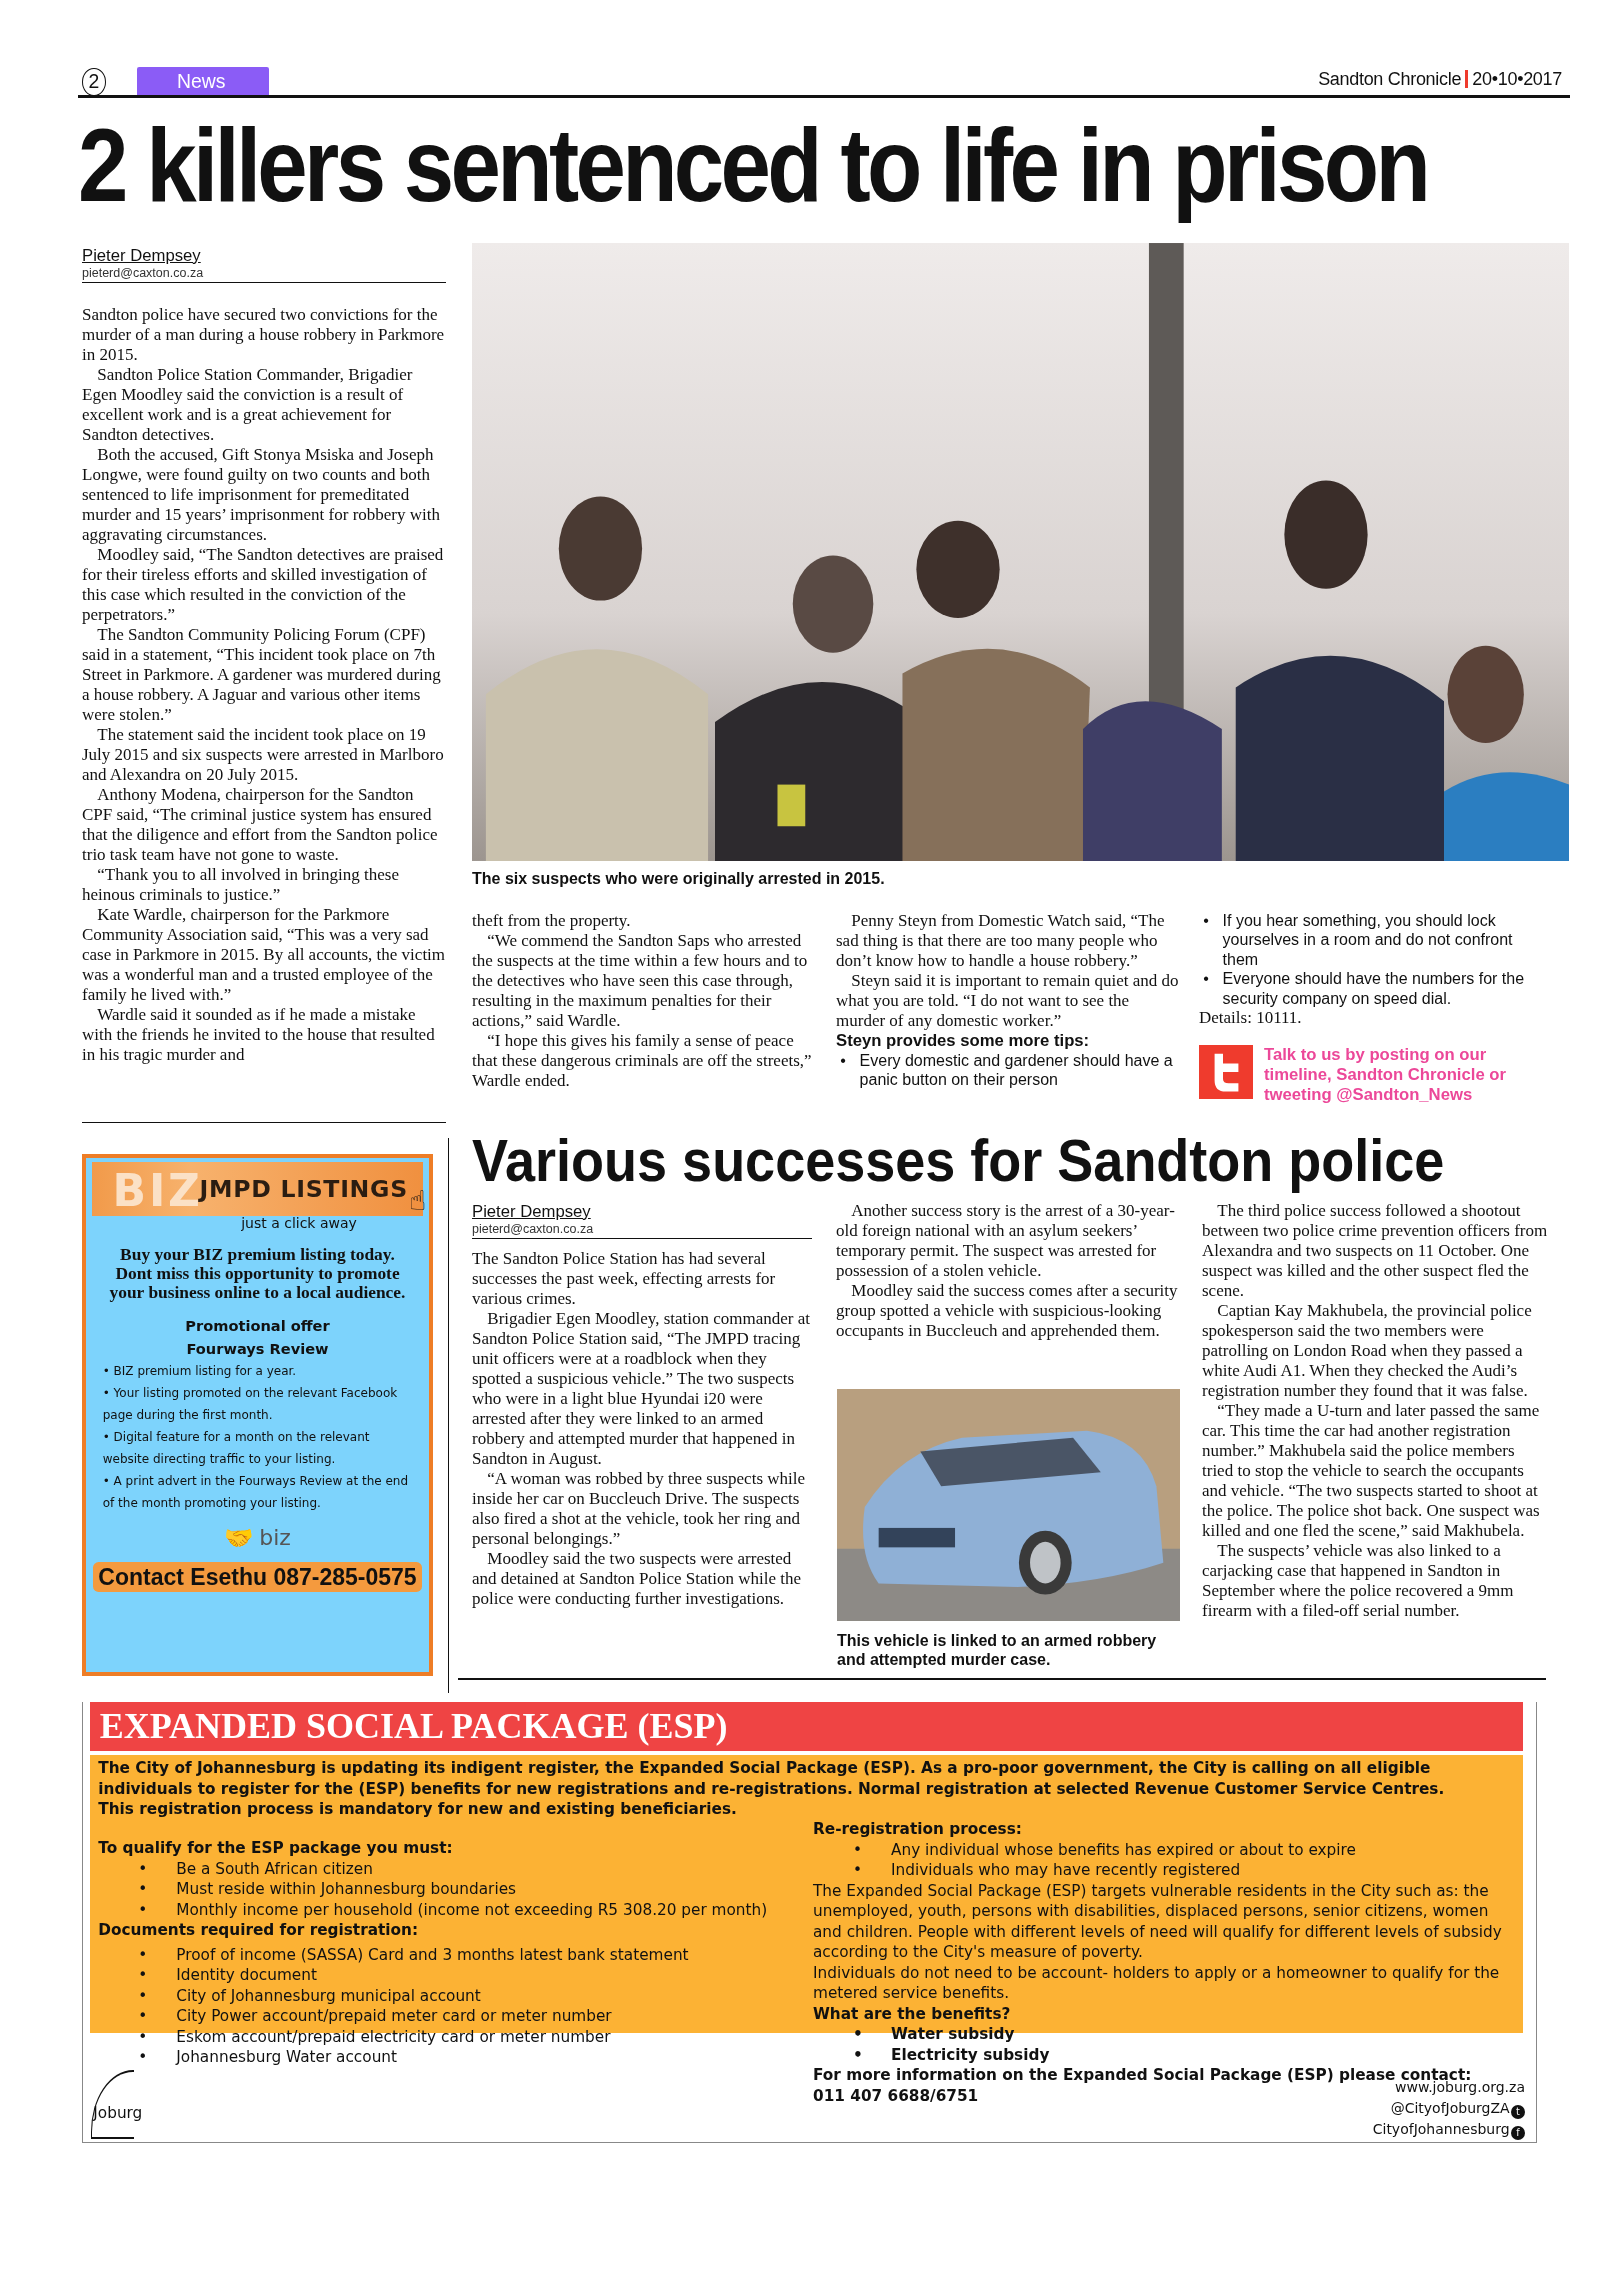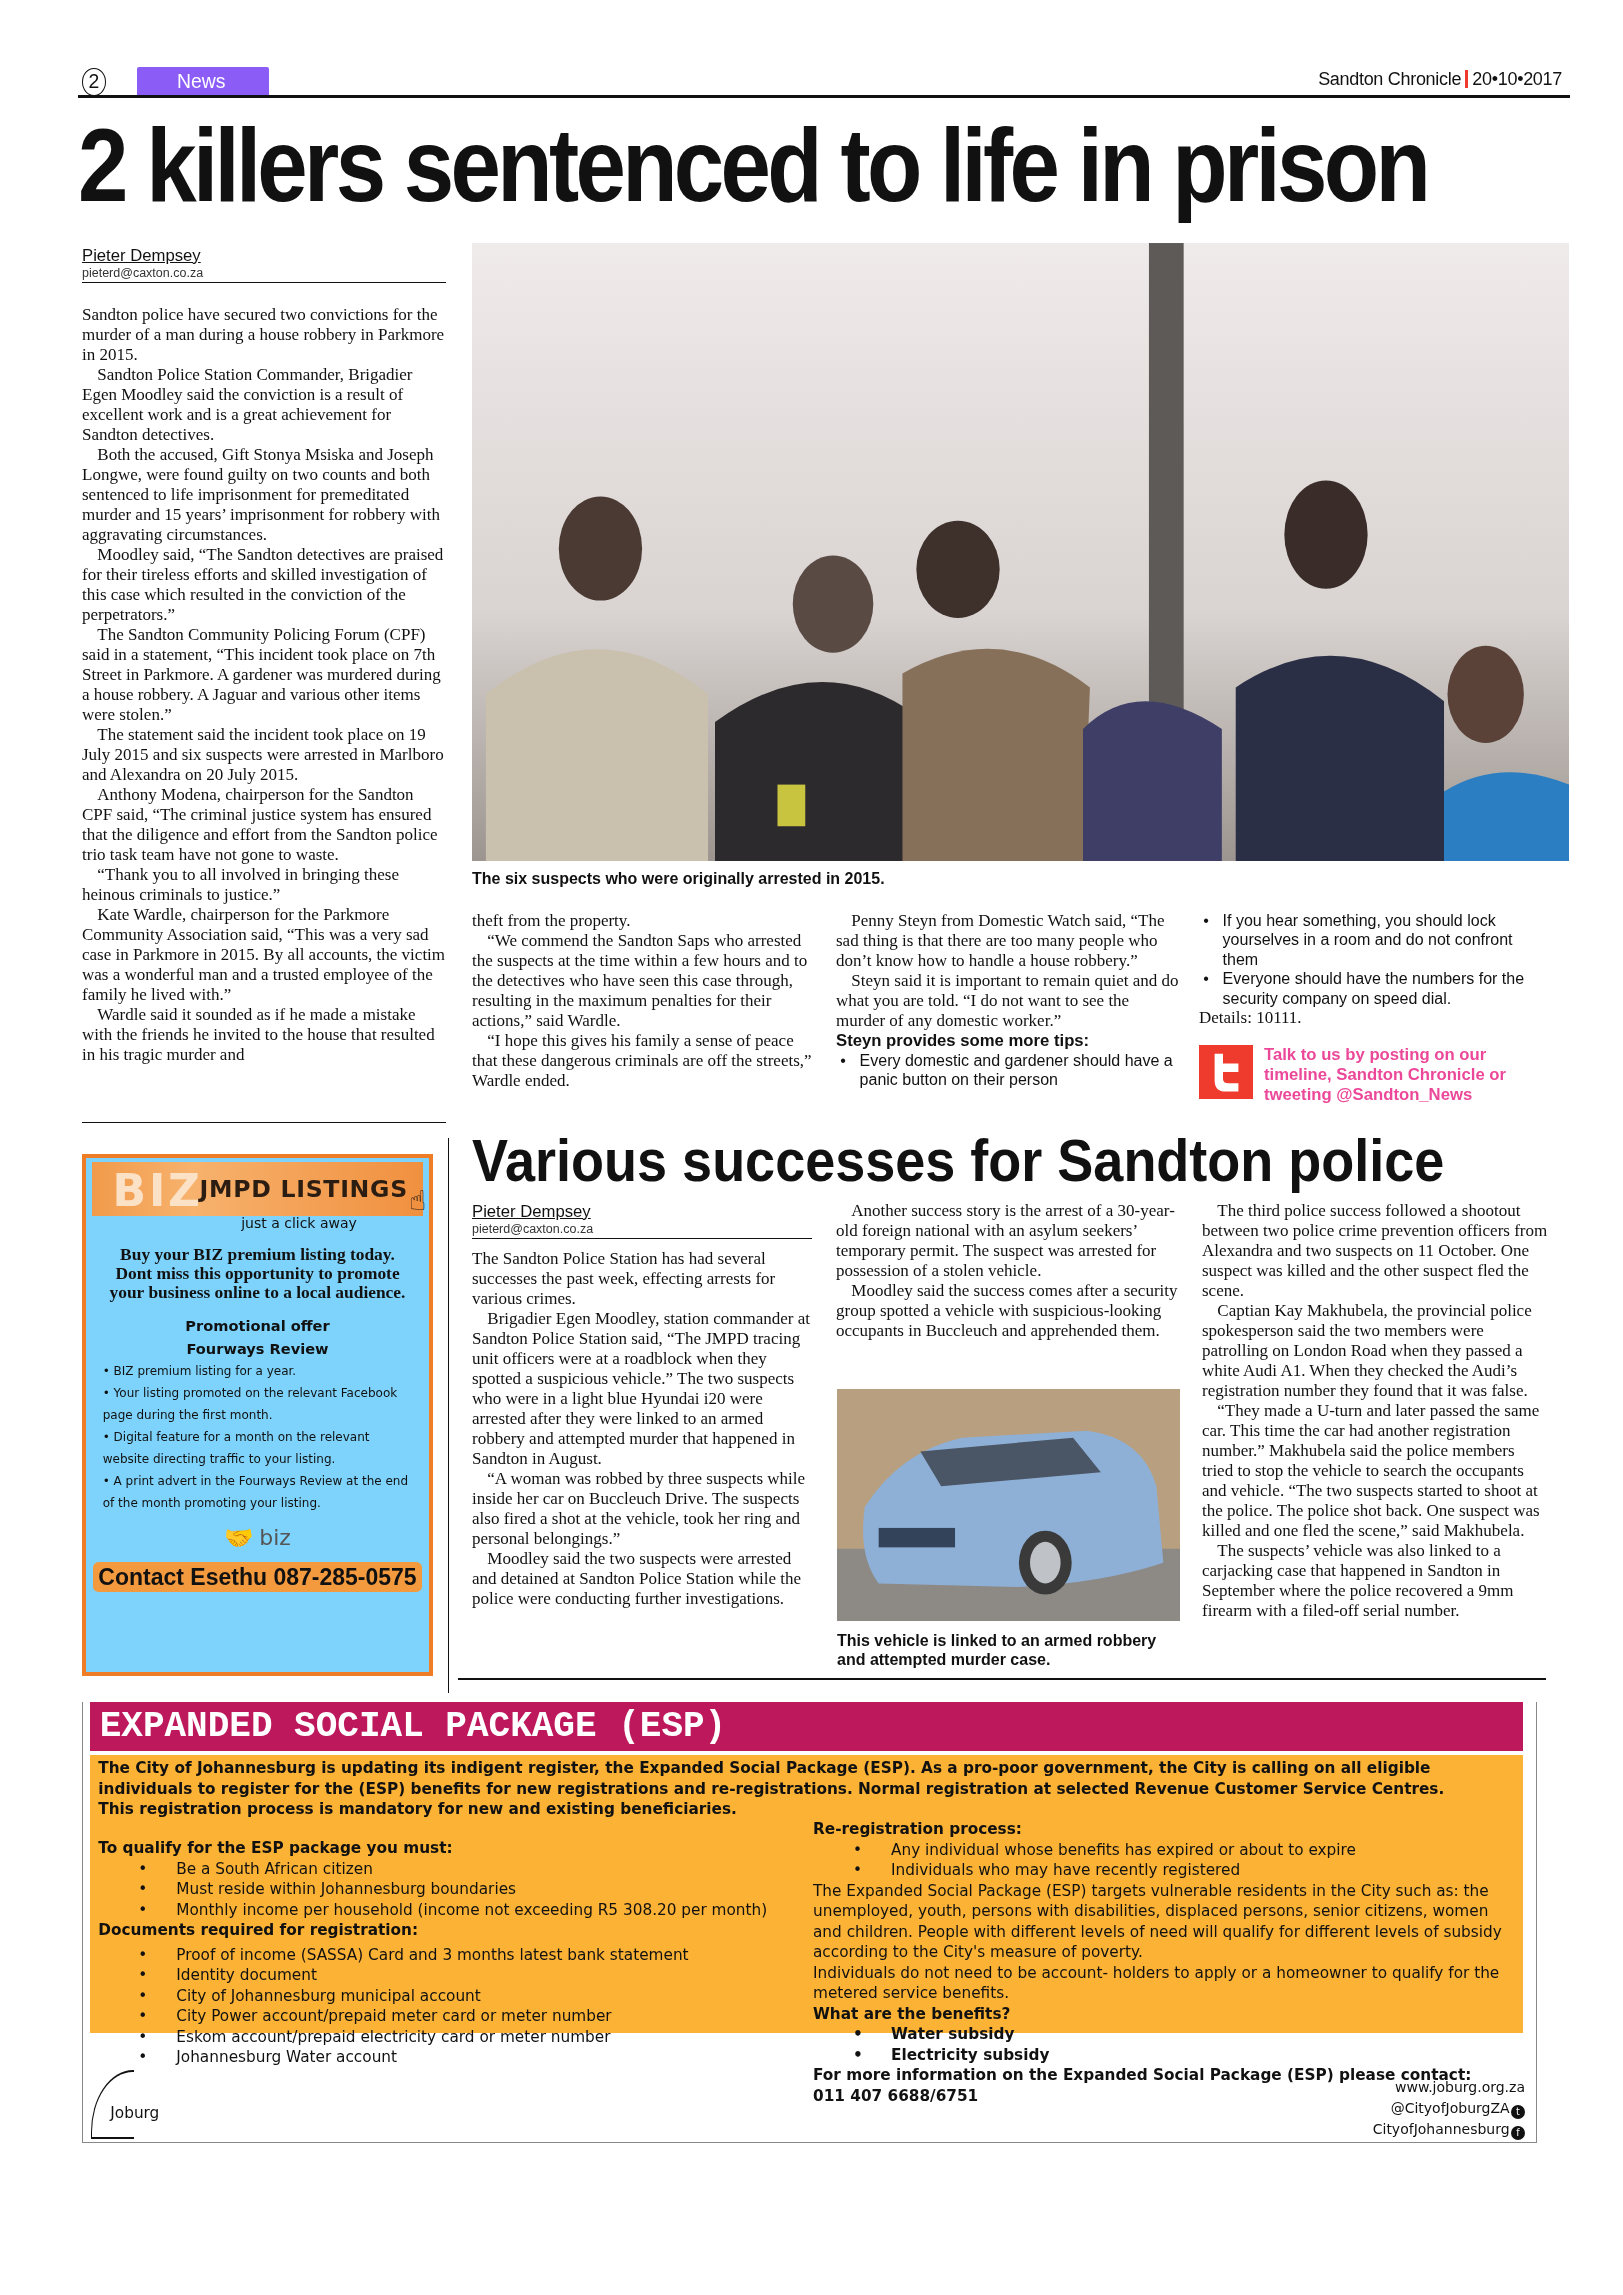--- a/index.html
+++ b/index.html
@@ -49,21 +49,21 @@
   .biz-sub { font-size: 14px; margin-top: -1.4px; padding-left: 83px; }
   .biz-lead { font-weight: 700; font-size: 17.4px; line-height: 19px; margin: 14px 14px 0; font-family: Liberation Serif, serif; }
   .biz-promo { font-weight: 700; font-size: 14.6px; line-height: 23px; margin-top: 12.5px; }
   .biz-points { text-align: left; font-size: 12px; line-height: 22px; margin: 0 12.5px 0 16.7px; }
   .biz-logo { margin-top: 9.7px; font-size: 22px; color: #555; display: flex; justify-content: center; align-items: center; gap: 5.6px; }
   .biz-contact { margin: 9.7px 7px 5.6px; background: #f49a3e; border-radius: 5.6px; font-family: "Liberation Sans", sans-serif;
     font-weight: 700; font-size: 23px; line-height: 30.5px; color: #111; transform: scaleX(1); }
 
   
   .esp-wrap { border: 1.4px solid #888; border-top: none; }
-  .esp-title { background: #be185d; color: #fff; font-family: Liberation Mono, monospace; font-weight: 700; font-size: 36px;
+  .esp-title { background: #ef4444; color: #fff; font-family: Liberation Serif, serif; font-weight: 700; font-size: 36px;
     line-height: 49px; padding-left: 9.7px; transform-origin: left; }
   .esp-body { background: #fcb234; font-family: "DejaVu Sans", sans-serif; font-size: 15.3px; line-height: 20.5px; color: #111; }
   .esp-body b { font-weight: 700; }
   .esp-list { list-style: none; }
   .esp-list li { position: relative; padding-left: 78px; }
   .esp-list li::before { content: "•"; position: absolute; left: 40px; }
 
   .footer-links { font-family: "DejaVu Sans", sans-serif; font-size: 14px; line-height: 21px; text-align: right; }
   .footer-links .ico { display: inline-block; width: 14px; height: 14px; border-radius: 50%; background: #111; color: #fff;
     font-size: 9.7px; line-height: 14px; text-align: center; vertical-align: -2.1px; margin-left: 1.4px; }
@@ -268,21 +268,21 @@
     <b>What are the benefits?</b>
     <ul class="esp-list" style="font-weight:700;">
       <li>Water subsidy</li>
       <li>Electricity subsidy</li>
     </ul>
     <b>For more information on the Expanded Social Package (ESP) please contact:</b><br>
     <b>011 407 6688/6751</b>
   </div>
 
   <div class="abs" style="left:8.3px; top:368px; width:43px; height:69px; border-left:1.4px solid #111; border-bottom:2.8px solid #111; border-radius:42px 0 0 0 / 62px 0 0 0; border-top:2.1px solid #111;">
-    <div class="abs" style="left:18px; top:32px; font-family:'DejaVu Sans', sans-serif; font-size:15.3px;text-align:center;">Joburg</div>
+    <div class="abs" style="left:1px; top:32px; font-family:'DejaVu Sans', sans-serif; font-size:15.3px;text-align:center;">Joburg</div>
   </div>
   <div class="abs footer-links" style="right:11px; top:375px;">
     <div><span>www.joburg.org.za</span></div>
     <div><span>@CityofJoburgZA</span><span class="ico">t</span></div>
     <div><span>CityofJohannesburg</span><span class="ico">f</span></div>
   </div>
 </div>
 
 
 </body></html>

